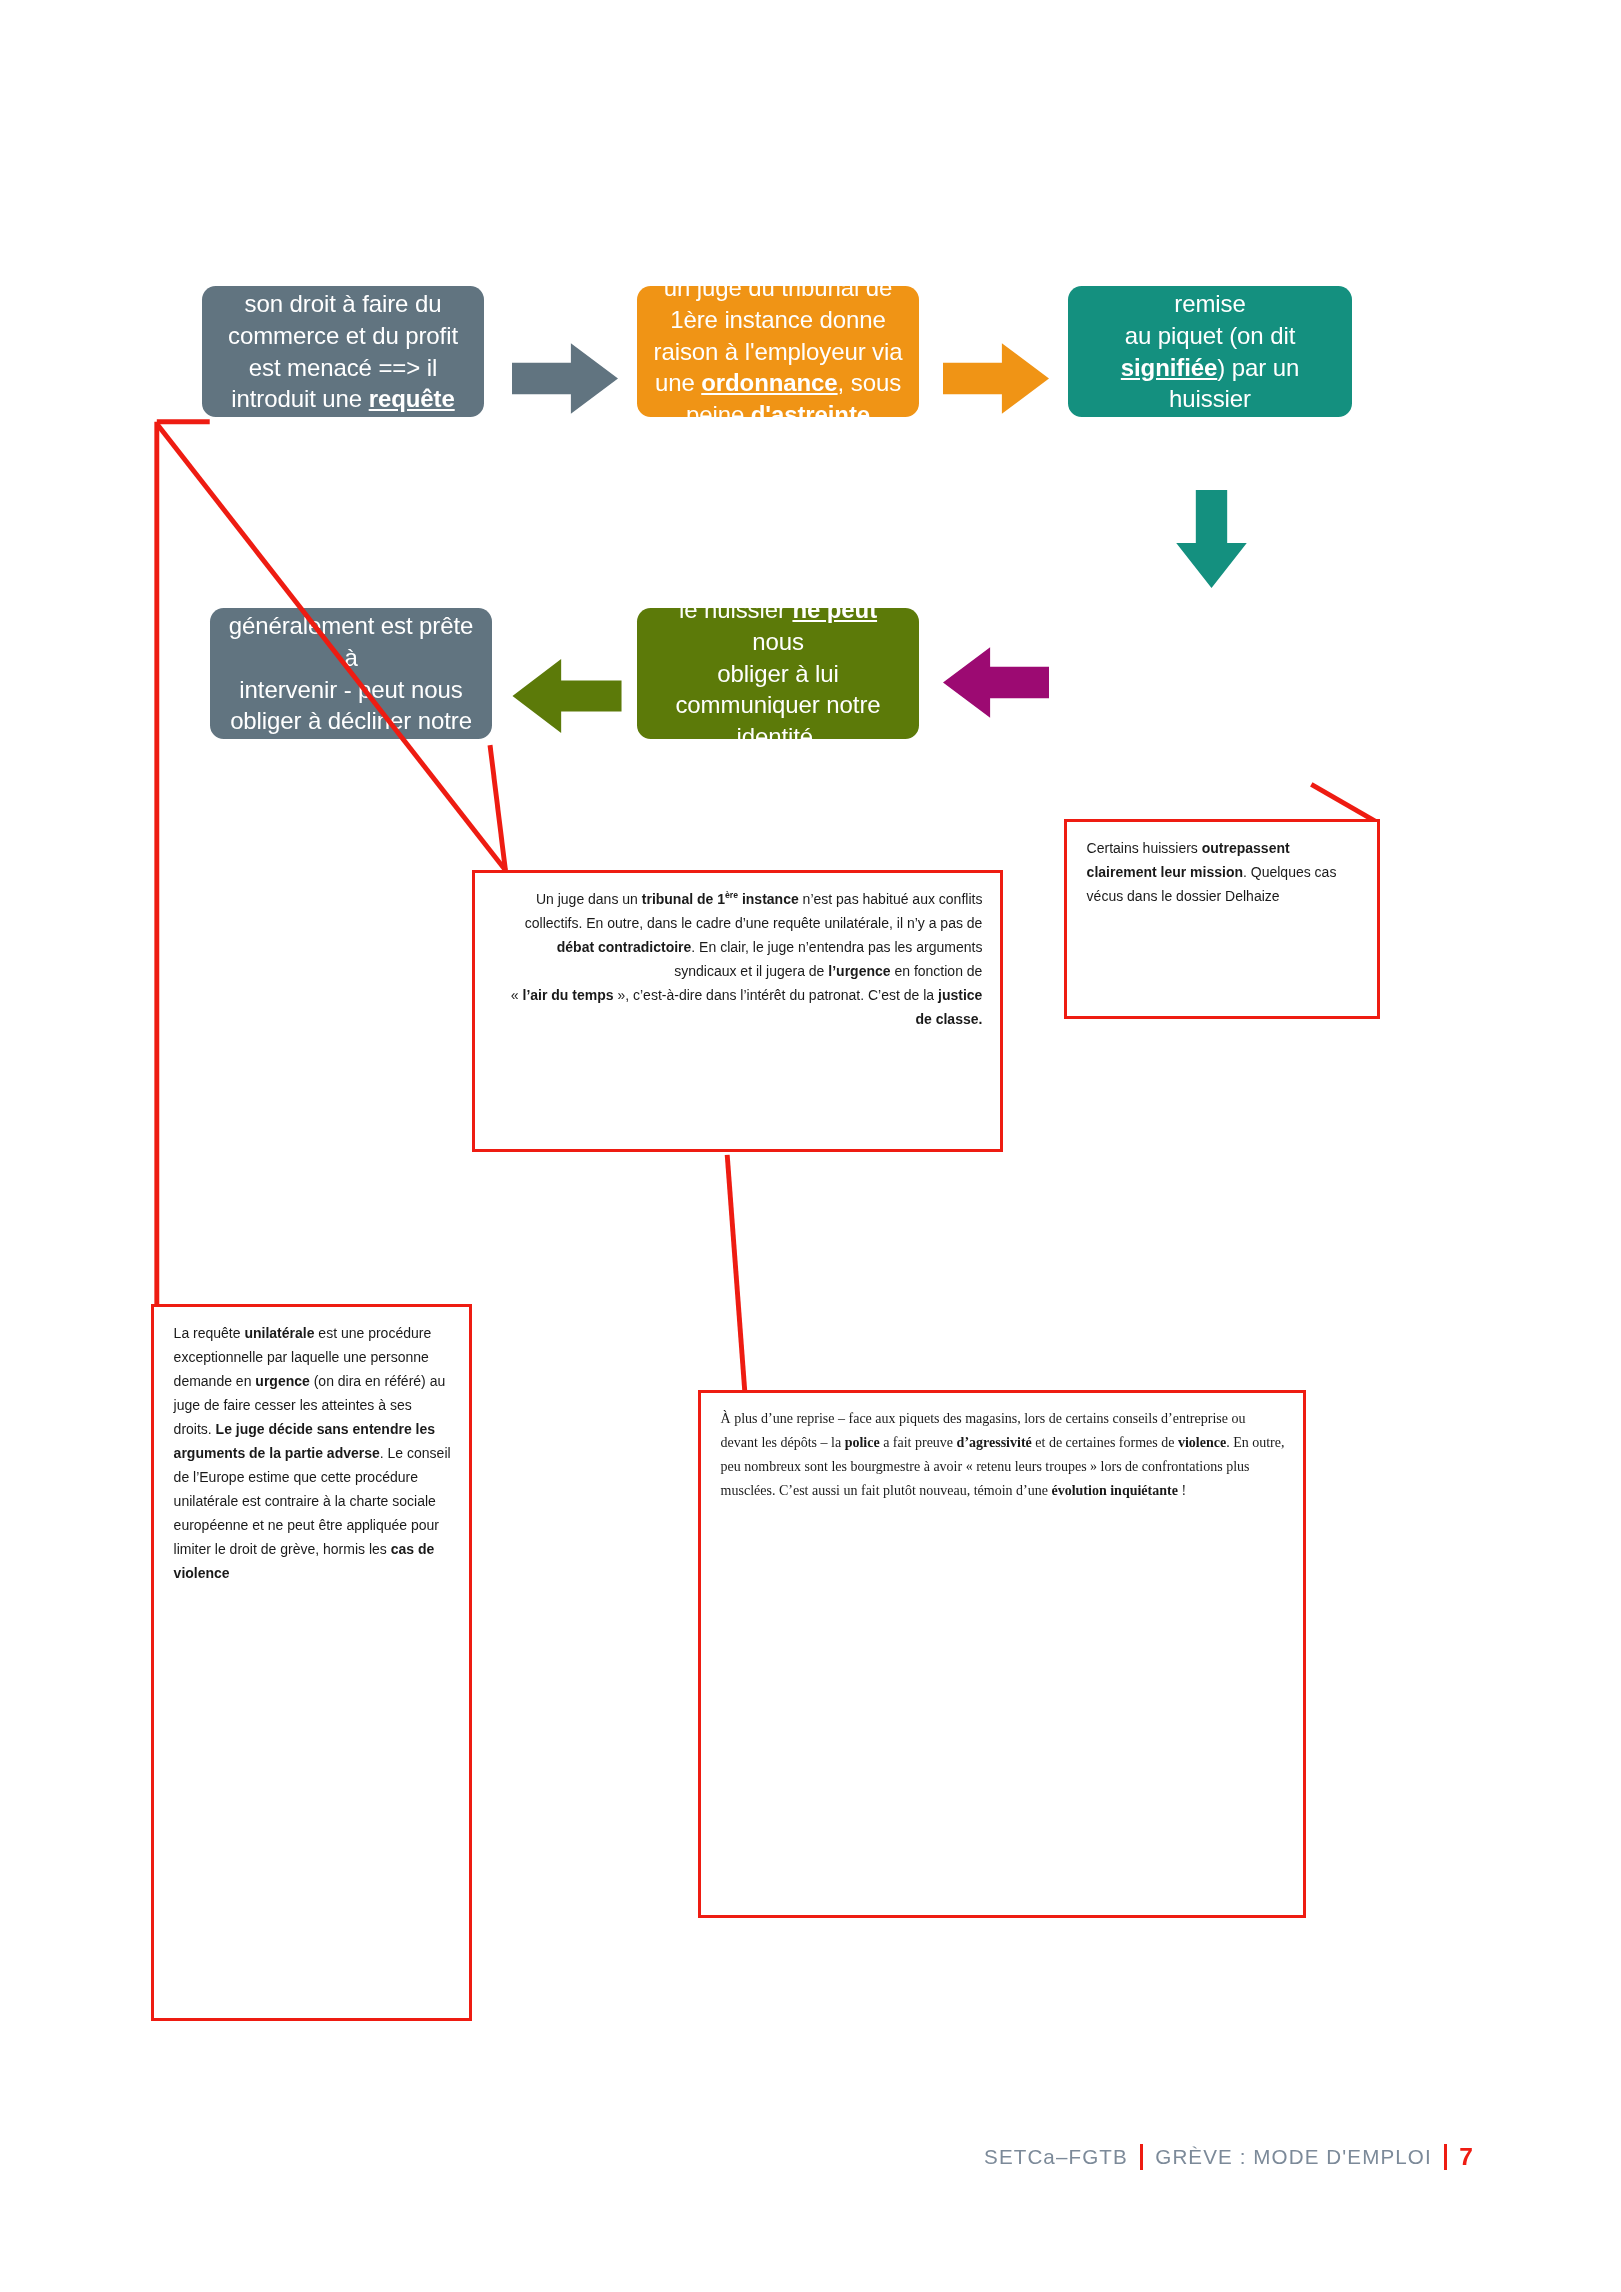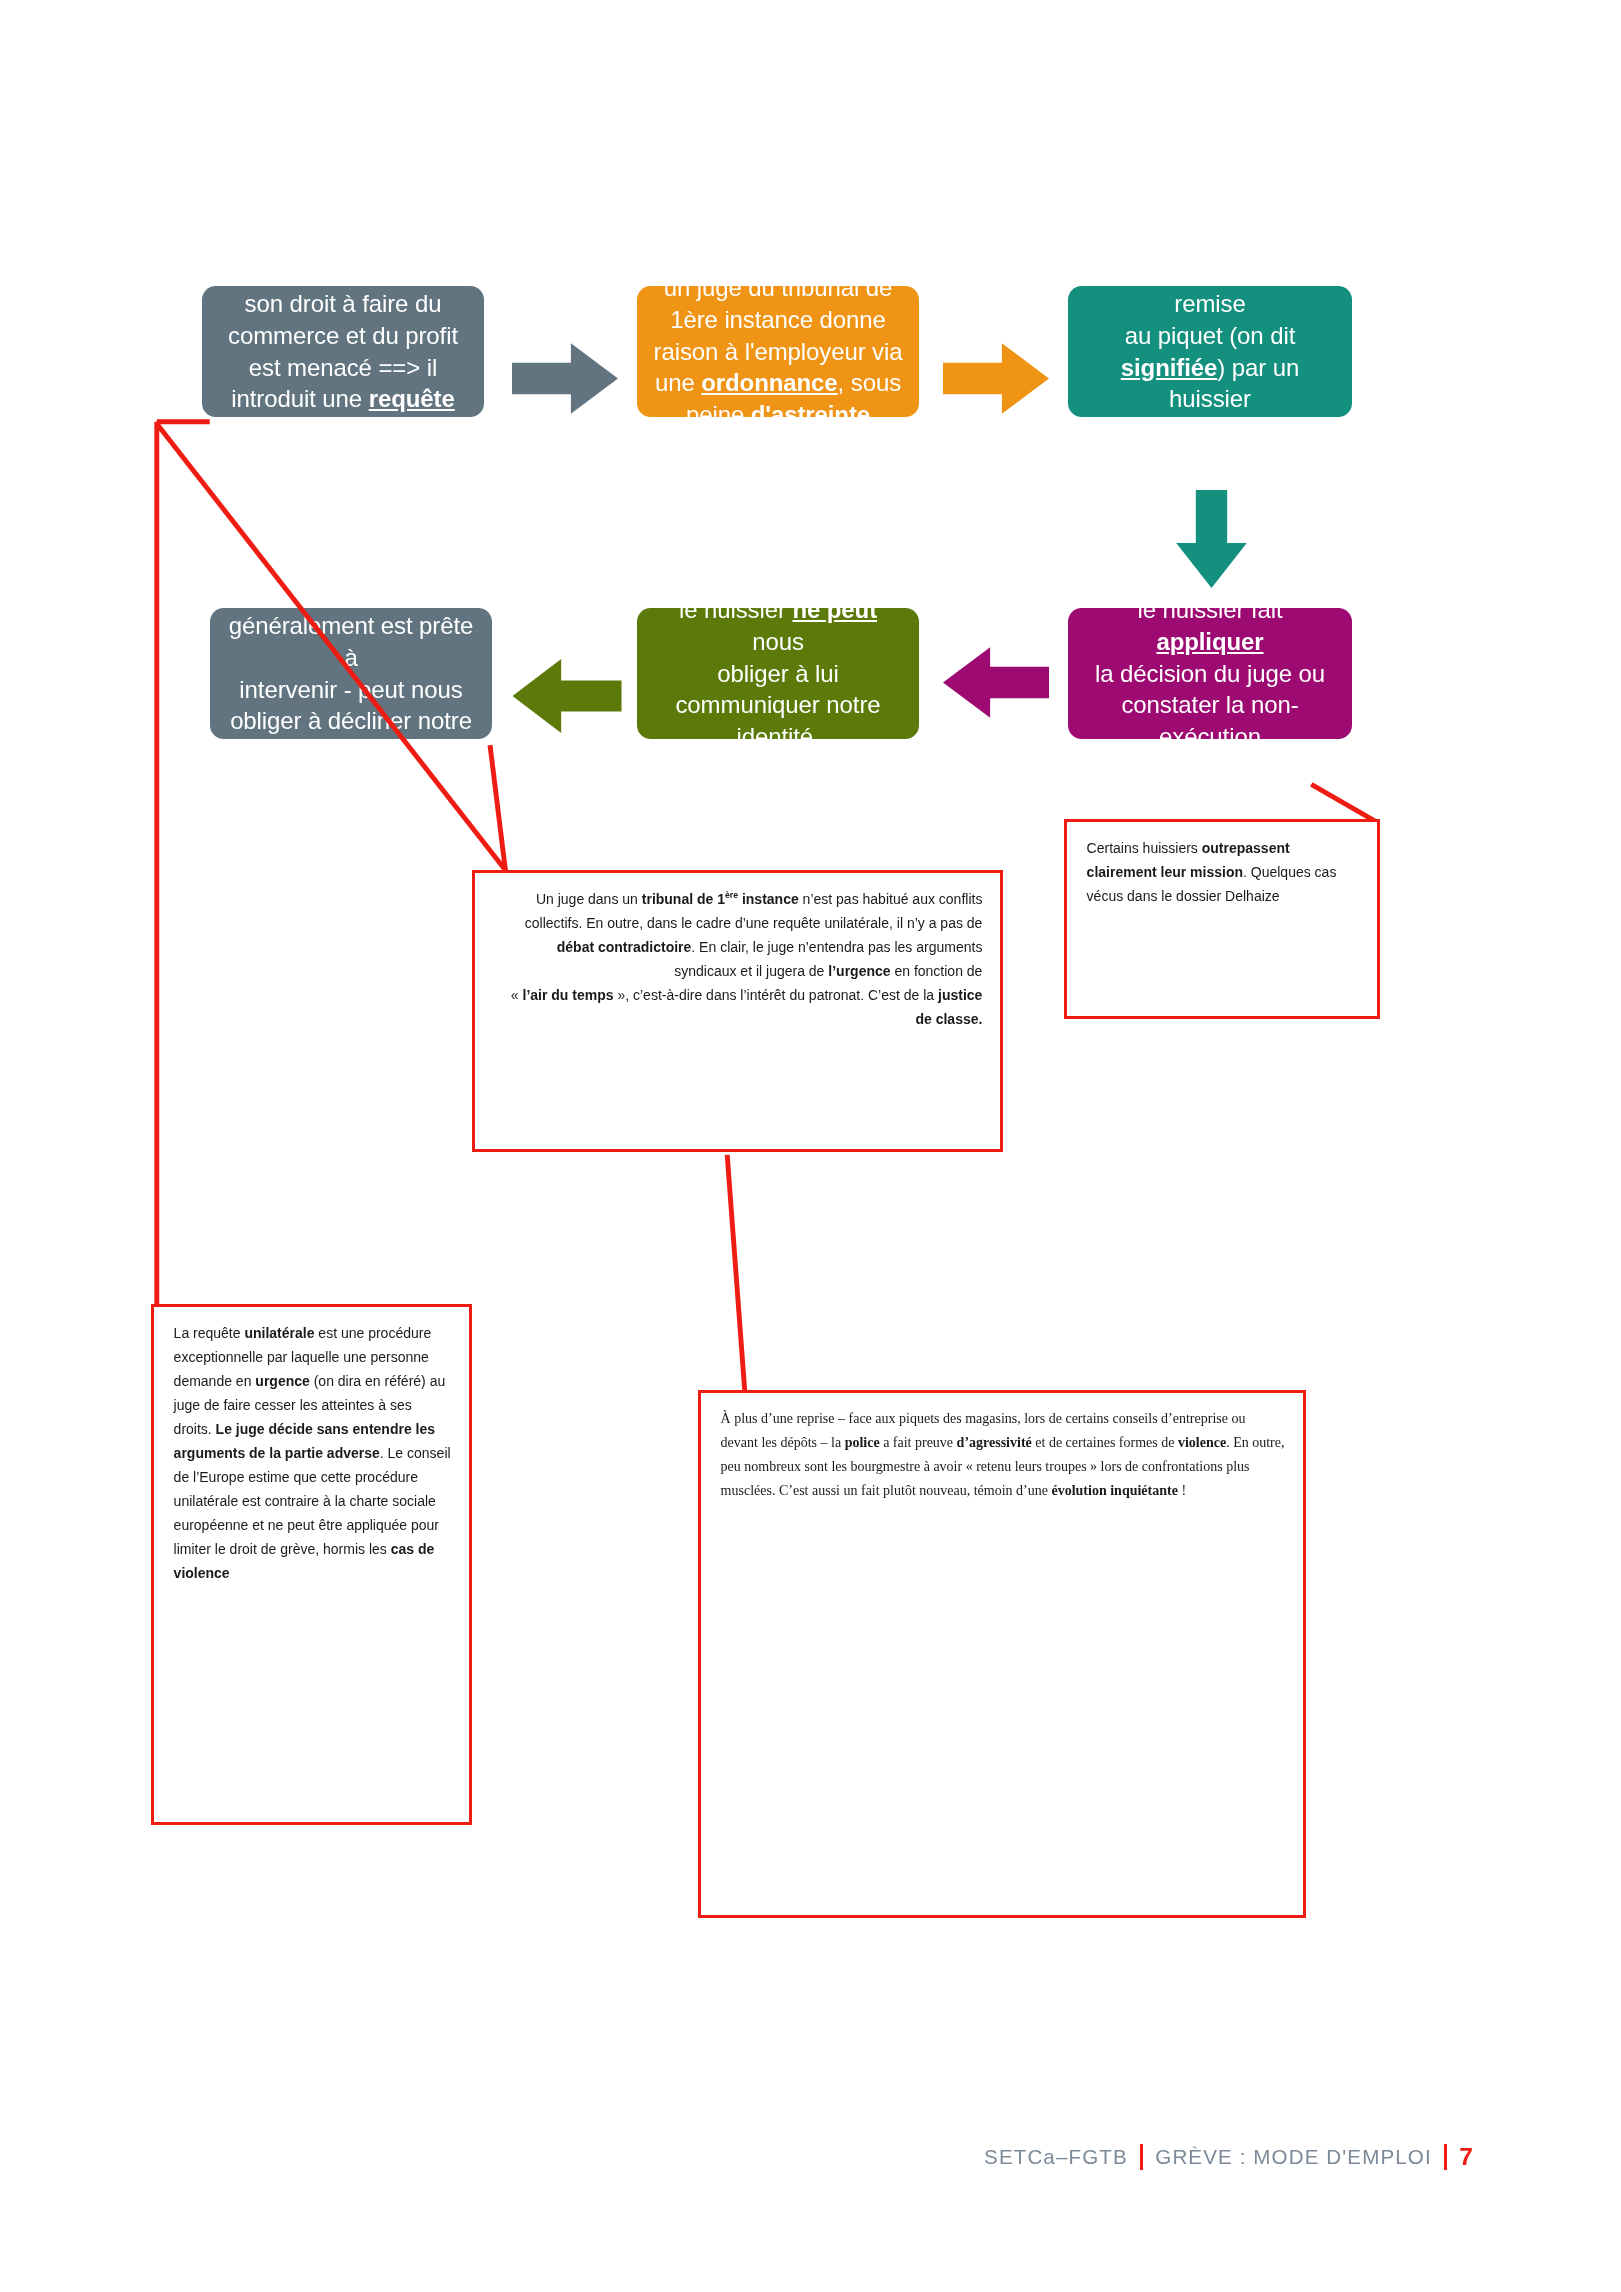--- a/index.html
+++ b/index.html
@@ -61,21 +61,21 @@
     font-size: 14px;
     line-height: 1.72;
     padding: 13.7px 17.6px 13.7px 19.6px;
     z-index: 5;
   }
   .callout b { font-weight: bold; }
   .callout sup { font-size: 0.62em; vertical-align: super; line-height: 0; }
 
   #callout-juge     { left: 472px;  top: 870px;  width: 531px; height: 282px; text-align: right; }
   #callout-huissier { left: 1064px; top: 819px;  width: 316px; height: 200px; }
-  #callout-requete  { left: 151px;  top: 1304px; width: 321px; height: 521px; }
+  #callout-requete  { left: 151px;  top: 1304px; width: 321px; height: 717px; }
   #callout-police   { left: 698px;  top: 1390px; width: 608px; height: 528px; font-family: Liberation Serif, serif; }
 
   
   #connectors {
     position: absolute;
     left: 0; top: 0;
     width: 1621px; height: 2293px;
     z-index: 2;
     pointer-events: none;
   }
@@ -166,28 +166,20 @@
 
   <div class="flowbox" id="box-ordonnance">
     <div>
       <span>l'ordonnance sera remise</span><br>
       <span>au piquet (on dit</span><br>
       <span class="u">signifiée</span><span>) par un huissier</span><br>
       <span>de justice</span>
     </div>
   </div>
 
-  <div class="flowbox" id="box-huissier-ap">
-    <div>
-      <span>le huissier fait </span><span class="u">appliquer</span><br>
-      <span>la décision du juge ou</span><br>
-      <span>constater la non-</span><br>
-      <span>exécution</span>
-    </div>
-  </div>
 
   <div class="flowbox" id="box-nepeut">
     <div>
       <span>le huissier </span><span class="u">ne peut</span><span> nous</span><br>
       <span>obliger à lui</span><br>
       <span>communiquer notre</span><br>
       <span>identité.</span>
     </div>
   </div>
 

